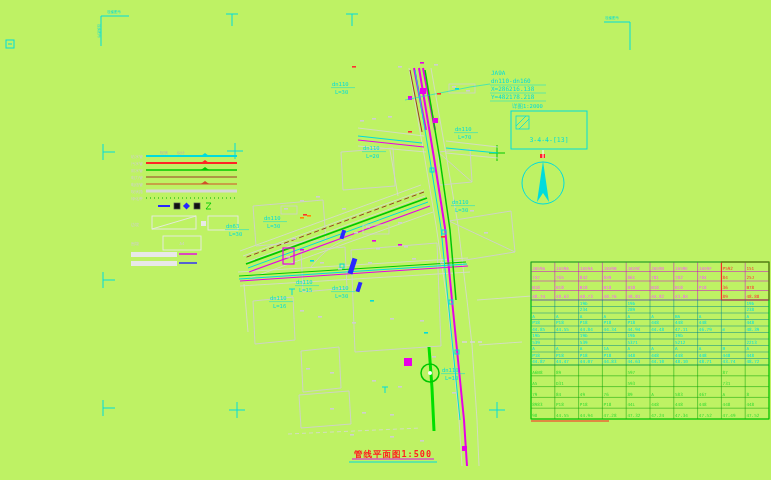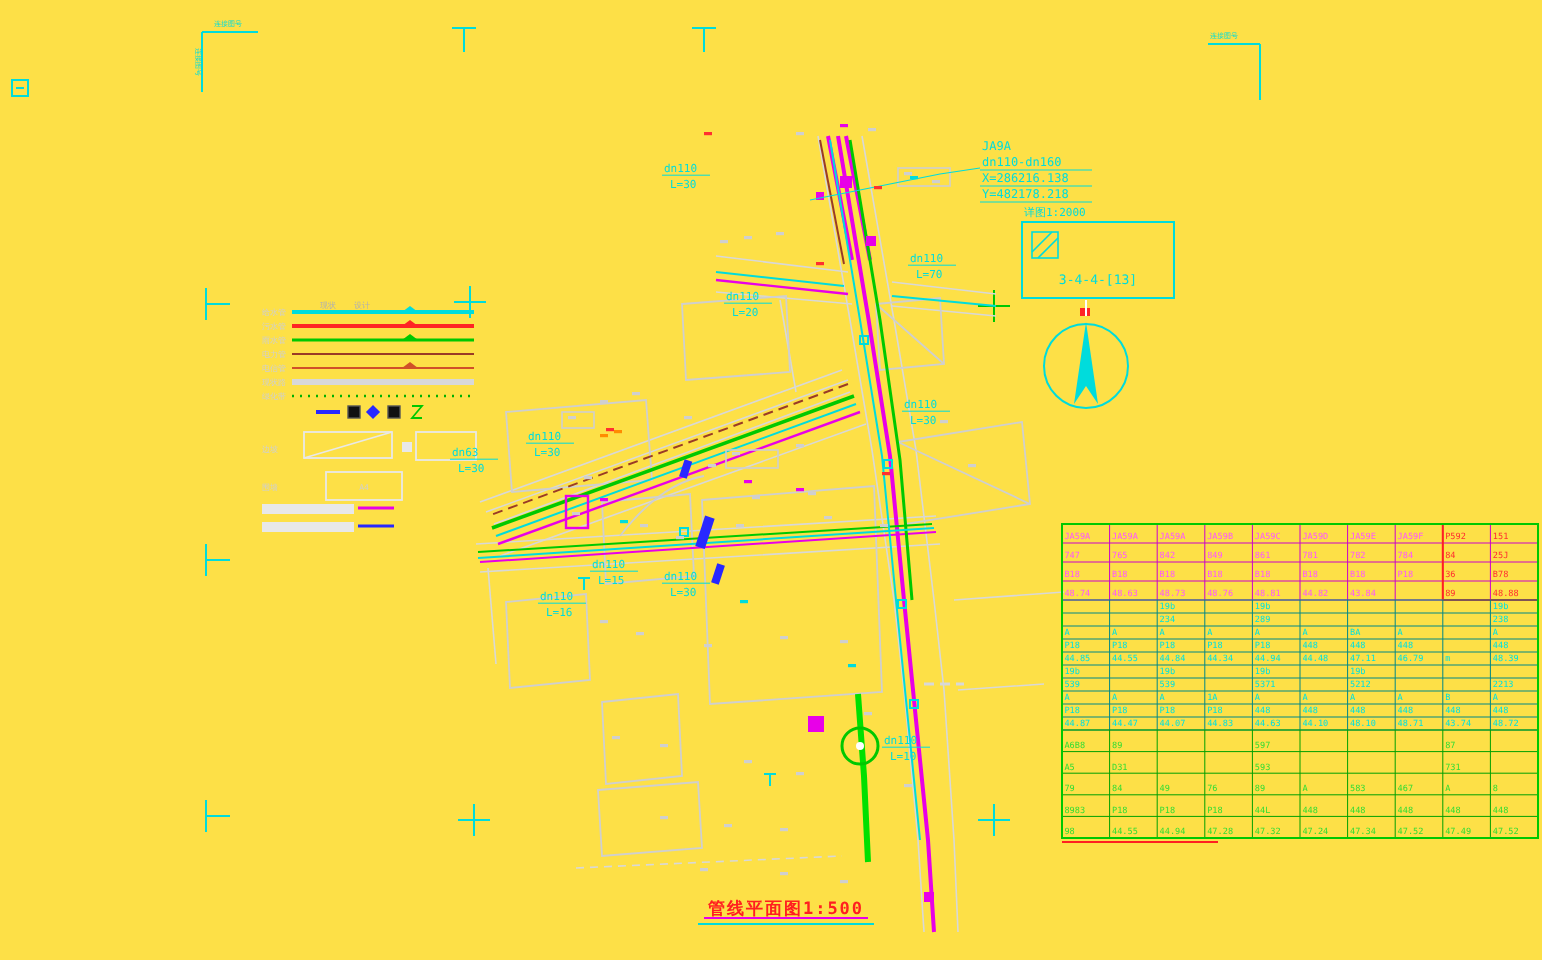--- a/index.html
+++ b/index.html
@@ -1,16 +1,16 @@
 <!DOCTYPE html>
 <html><head>
 <meta charset="utf-8">
 <style>
   html,body{margin:0;padding:0;background:#000;}
-  .stage{position:relative;width:771px;height:480px;background:#fde047;overflow:hidden;
+  .stage{position:relative;width:771px;height:480px;background:#bef264;overflow:hidden;
          font-family:"DejaVu Sans Mono","Liberation Mono",monospace;}
   svg{position:absolute;left:0;top:0;}
   text{font-family:"DejaVu Sans Mono","Liberation Mono",monospace;}
   .t35{font-size:3.5px}.t40{font-size:4px}.t55{font-size:5.5px}.t60{font-size:6px}.t65{font-size:6.5px}
   .cy{fill:#00dcdc}.wt{fill:#cfcfcf}
   .cyl{stroke:#00dcdc;stroke-width:0.5}
 </style>
 </head>
 <body>
 

